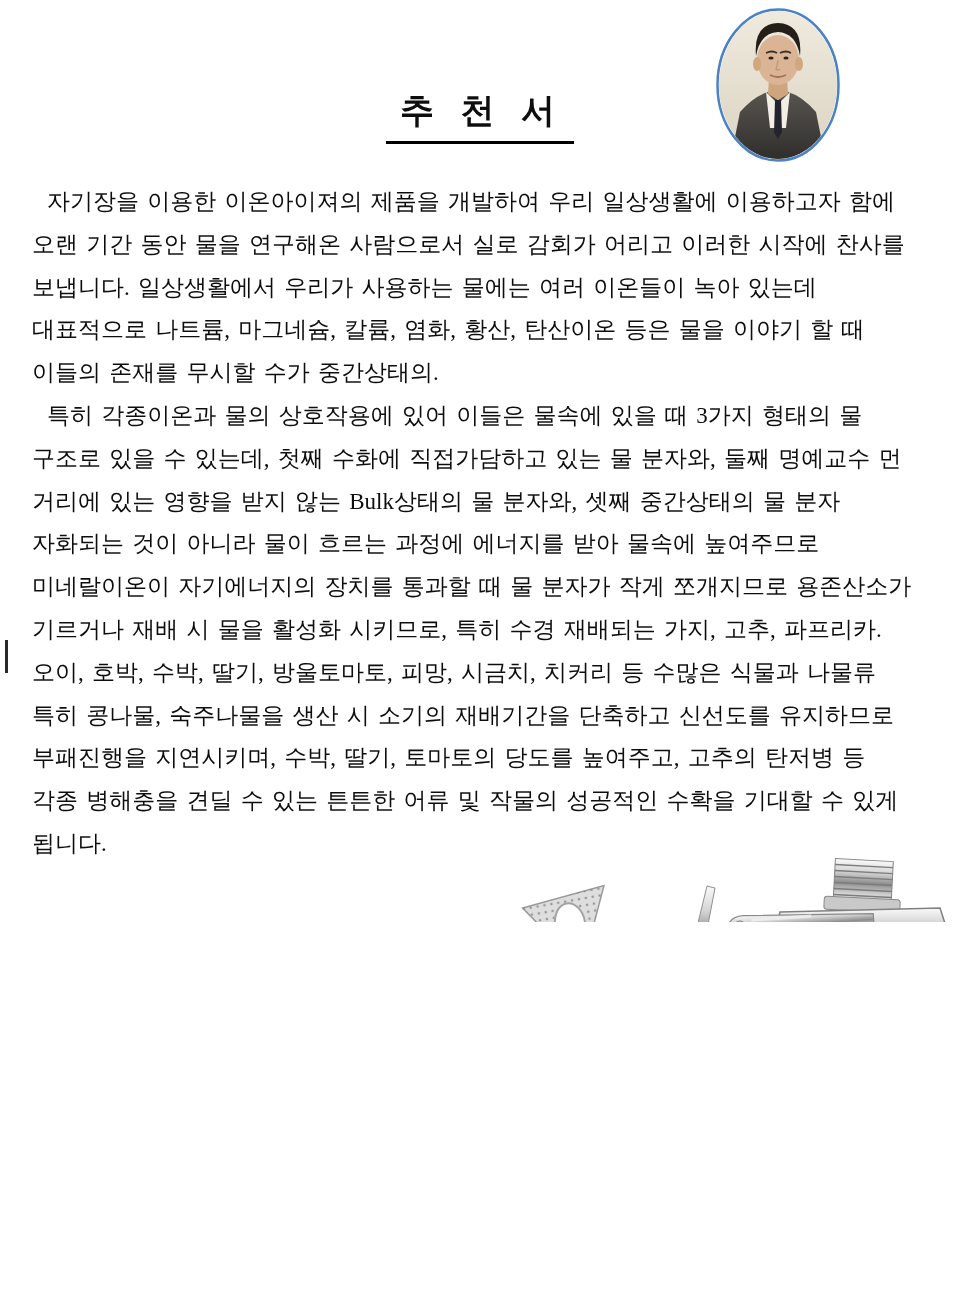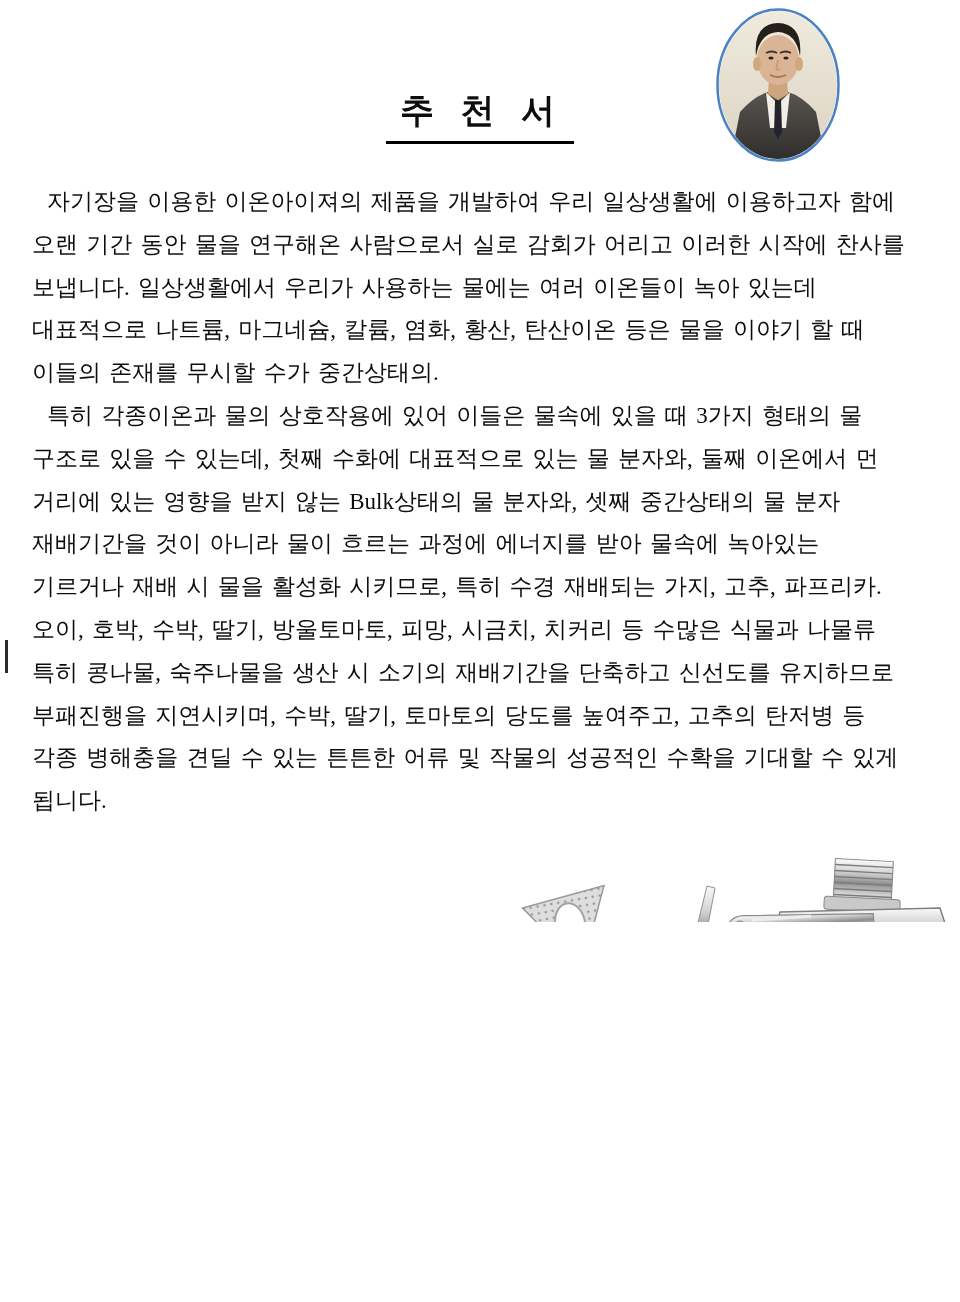--- a/index.html
+++ b/index.html
@@ -83,23 +83,24 @@
     </svg>
   </div>
 
   <div class="body-text">
       <div class="line indent"><span>자기장을 이용한 이온아이져의 제품을 개발하여 우리 일상생활에 이용하고자 함에</span></div>
       <div class="line"><span>오랜 기간 동안 물을 연구해온 사람으로서 실로 감회가 어리고 이러한 시작에 찬사를</span></div>
       <div class="line"><span>보냅니다. 일상생활에서 우리가 사용하는 물에는 여러 이온들이 녹아 있는데</span></div>
       <div class="line"><span>대표적으로 나트륨, 마그네슘, 칼륨, 염화, 황산, 탄산이온 등은 물을 이야기 할 때</span></div>
       <div class="line"><span>이들의 존재를 무시할 수가 중간상태의.</span></div>
       <div class="line indent"><span>특히 각종이온과 물의 상호작용에 있어 이들은 물속에 있을 때 3가지 형태의 물</span></div>
-      <div class="line"><span>구조로 있을 수 있는데, 첫째 수화에 대표적으로 있는 물 분자와, 둘째 이온에서 먼</span></div>
+      <div class="line"><span>구조로 있을 수 있는데, 첫째 수화에 직접가담하고 있는 물 분자와, 둘째 명예교수 먼</span></div>
       <div class="line"><span>거리에 있는 영향을 받지 않는 Bulk상태의 물 분자와, 셋째 중간상태의 물 분자</span></div>
-      <div class="line"><span>재배기간을 것이 아니라 물이 흐르는 과정에 에너지를 받아 물속에 녹아있는</span></div>
+      <div class="line"><span>자화되는 것이 아니라 물이 흐르는 과정에 에너지를 받아 물속에 높여주므로</span></div>
+      <div class="line"><span>미네랄이온이 자기에너지의 장치를 통과할 때 물 분자가 작게 쪼개지므로 용존산소가</span></div>
       <div class="line"><span>기르거나 재배 시 물을 활성화 시키므로, 특히 수경 재배되는 가지, 고추, 파프리카.</span></div>
       <div class="line"><span>오이, 호박, 수박, 딸기, 방울토마토, 피망, 시금치, 치커리 등 수많은 식물과 나물류</span></div>
       <div class="line"><span>특히 콩나물, 숙주나물을 생산 시 소기의 재배기간을 단축하고 신선도를 유지하므로</span></div>
       <div class="line"><span>부패진행을 지연시키며, 수박, 딸기, 토마토의 당도를 높여주고, 고추의 탄저병 등</span></div>
       <div class="line"><span>각종 병해충을 견딜 수 있는 튼튼한 어류 및 작물의 성공적인 수확을 기대할 수 있게</span></div>
       <div class="line"><span>됩니다.</span></div>
     </div>
 
   <div class="change-bar"></div>
 

